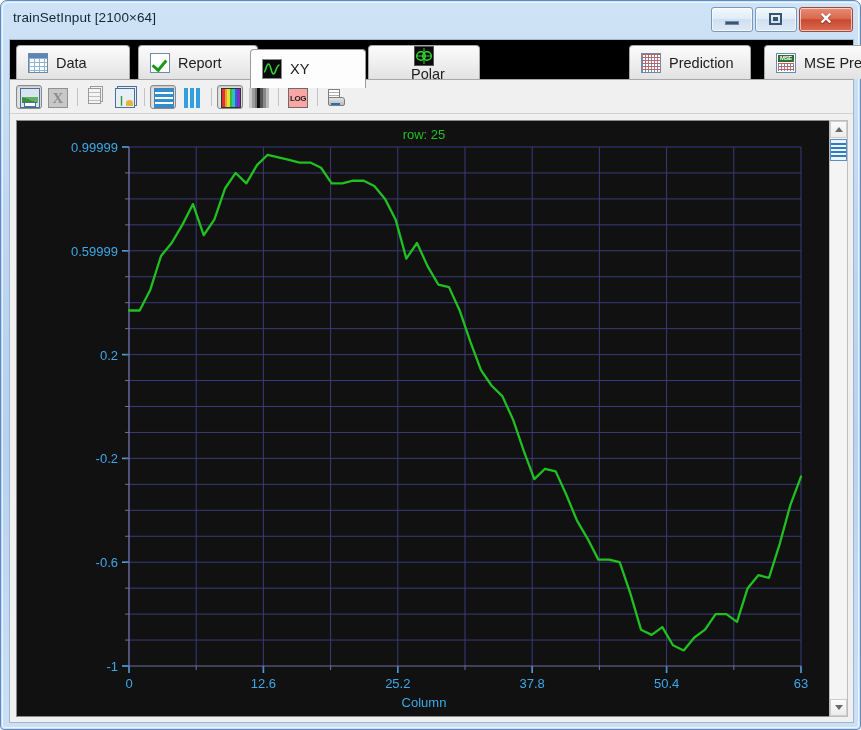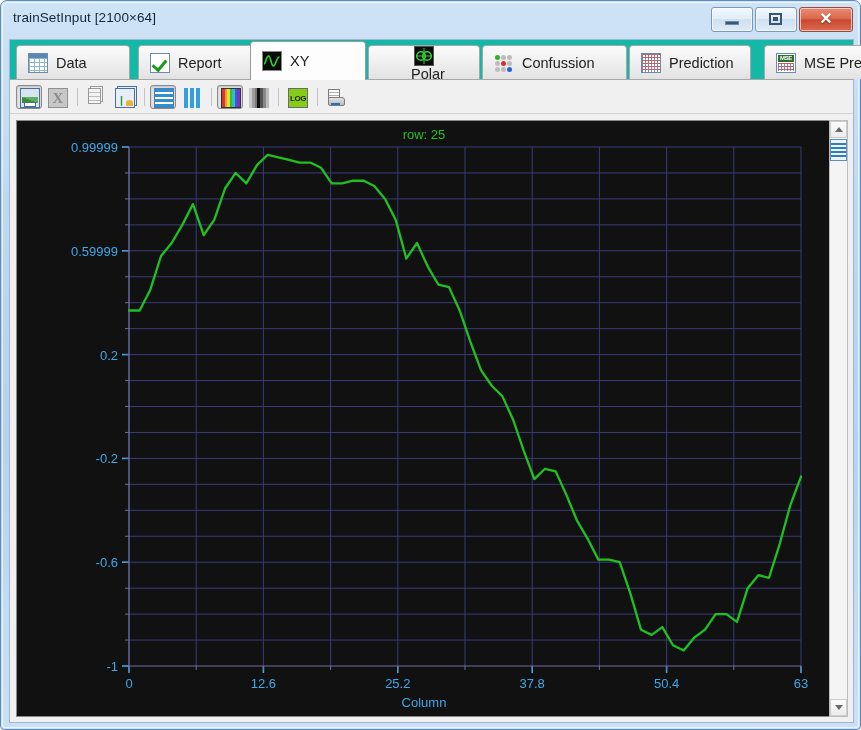--- a/index.html
+++ b/index.html
@@ -121,21 +121,21 @@
     border: 1px solid #9fb6cc;
     box-sizing: border-box;
   }
 
   
   .tabstrip {
     position: absolute;
     left: 0; top: 0;
     width: 843px;
     height: 40px;
-    background: #14b8a6;
+    background: #000000;
     border-bottom: 1px solid #a7a7a7;
     box-sizing: border-box;
   }
   .tab {
     position: absolute;
     top: 5px;
     height: 34px;
     box-sizing: border-box;
     background: linear-gradient(to bottom, #fbfbfb 0%, #eeeeee 55%, #e2e2e2 100%);
     border: 1px solid #a7a7a7;
@@ -378,21 +378,21 @@
   }
   .art-graybars {
     background: #fff;
     background-image: linear-gradient(to right,
       #c9c9c9 0 14%, #9e9e9e 14% 28%, #777 28% 42%,
       #111 42% 57%, #555 57% 71%, #888 71% 85%, #bbb 85% 100%);
   }
   .art-log {
     border: 1px solid #6b6b6b;
     box-sizing: border-box;
-    background: #84cc16;
+    background: #fca5a5;
     color: #222;
     font-size: 8px;
     font-weight: bold;
     text-align: center;
     line-height: 19px;
     letter-spacing: -0.5px;
     font-family: "Liberation Sans", sans-serif;
   }
   .art-print {
     background: transparent;
@@ -515,55 +515,41 @@
       <div class="tab" style="left:6px; width:114px;">
         <span class="tab-icon ic-data"></span>
         <span class="tab-label">Data</span>
       </div>
 
       <div class="tab" style="left:128px; width:120px;">
         <span class="tab-icon ic-report"></span>
         <span class="tab-label">Report</span>
       </div>
 
-      <div class="tab active" style="left:240px; width:116px;">
+      <div class="tab active" style="left:240px; width:116px;margin-top:8px;">
         <span class="tab-icon ic-xy">
           <svg width="18" height="18" viewBox="0 0 18 18" aria-hidden="true">
             <path d="M1 12 C3 12, 3 4, 5.5 4 C8 4, 8 14, 10.5 14 C13 14, 13 5, 16.5 5" fill="none" stroke="#2fd42f" stroke-width="1.6"></path>
           </svg>
         </span>
         <span class="tab-label">XY</span>
       </div>
 
       <div class="tab" style="left:358px; width:112px;flex-direction:column;">
         <span class="tab-icon ic-polar">
           <svg width="18" height="18" viewBox="0 0 18 18" aria-hidden="true">
             <circle cx="6" cy="9" r="4.3" fill="none" stroke="#2fd42f" stroke-width="1.5"></circle>
             <circle cx="12" cy="9" r="4.3" fill="none" stroke="#2fd42f" stroke-width="1.5"></circle>
             <line x1="1" y1="9" x2="17" y2="9" stroke="#2fd42f" stroke-width="1"></line>
             <line x1="9" y1="1" x2="9" y2="17" stroke="#2fd42f" stroke-width="1"></line>
           </svg>
         </span>
         <span class="tab-label">Polar</span>
       </div>
 
-      <div class="tab" style="left:472px; width:145px;">
-        <span class="tab-icon ic-conf">
-          <i class="confdot" style="left:1px;  top:2px;  background:#2fb02f;"></i>
-          <i class="confdot" style="left:7px;  top:2px;"></i>
-          <i class="confdot" style="left:13px; top:2px;"></i>
-          <i class="confdot" style="left:1px;  top:8px;"></i>
-          <i class="confdot" style="left:7px;  top:8px;  background:#d83030;"></i>
-          <i class="confdot" style="left:13px; top:8px;"></i>
-          <i class="confdot" style="left:1px;  top:14px;"></i>
-          <i class="confdot" style="left:7px;  top:14px;"></i>
-          <i class="confdot" style="left:13px; top:14px; background:#2f60d8;"></i>
-        </span>
-        <span class="tab-label">Confussion</span>
-      </div>
 
       <div class="tab" style="left:619px; width:122px;">
         <span class="tab-icon ic-pred"></span>
         <span class="tab-label">Prediction</span>
       </div>
 
       <div class="tab" style="left:754px; width:122px;">
         <span class="tab-icon ic-mse">
           <span class="mse-top">MSE</span>
           <span class="mse-grid"></span>

